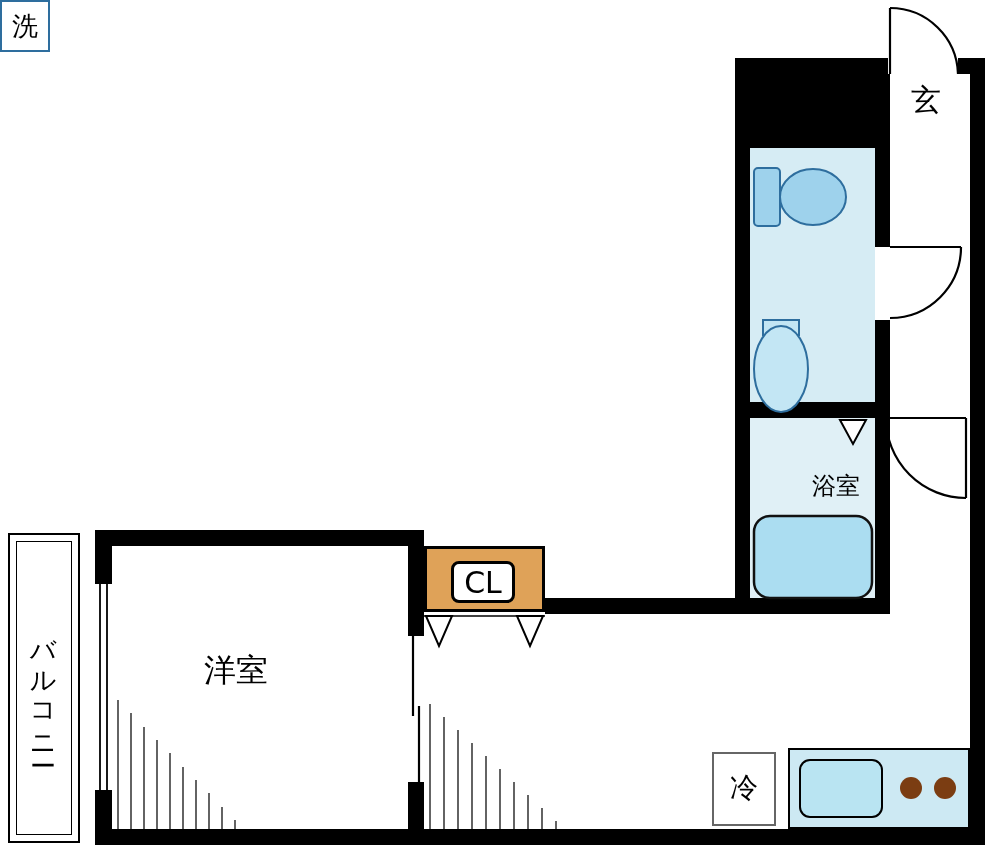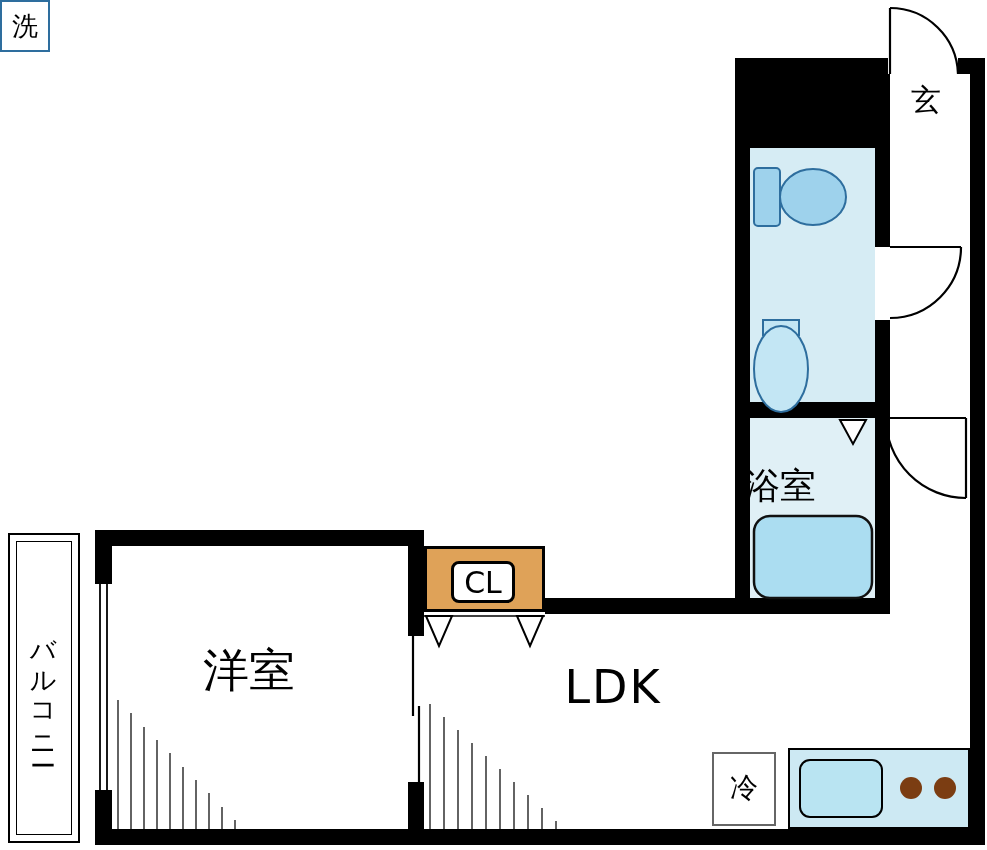--- a/index.html
+++ b/index.html
@@ -134,19 +134,18 @@
       <line class="comb" x1="486" y1="756" x2="486" y2="829"></line>
       <line class="comb" x1="500" y1="769" x2="500" y2="829"></line>
       <line class="comb" x1="514" y1="782" x2="514" y2="829"></line>
       <line class="comb" x1="528" y1="795" x2="528" y2="829"></line>
       <line class="comb" x1="542" y1="808" x2="542" y2="829"></line>
       <line class="comb" x1="556" y1="821" x2="556" y2="829"></line>
     </g>
   </svg>
 
   <div class="label" style="left:926px;top:100px;font-size:30px">玄</div>
-  <div class="label" style="left:780px;top:486px;font-size:36px">浴室</div>
-  <div class="label" style="left:249px;top:671px;font-size:46px">洋室</div>
-  <div class="label" style="left:613px;top:687px;font-size:46px;letter-spacing:2px">LDK</div>
+  <div class="label" style="left:836px;top:486px;font-size:24px">浴室</div>
+  <div class="label" style="left:236px;top:671px;font-size:32px">洋室</div>
   <div class="label" style="left:744px;top:788px;font-size:28px">冷</div>
   <div class="label vtext" style="left:44px;top:688px;font-size:26px">バルコニー</div>
 
 </div>
 
 </body></html>

